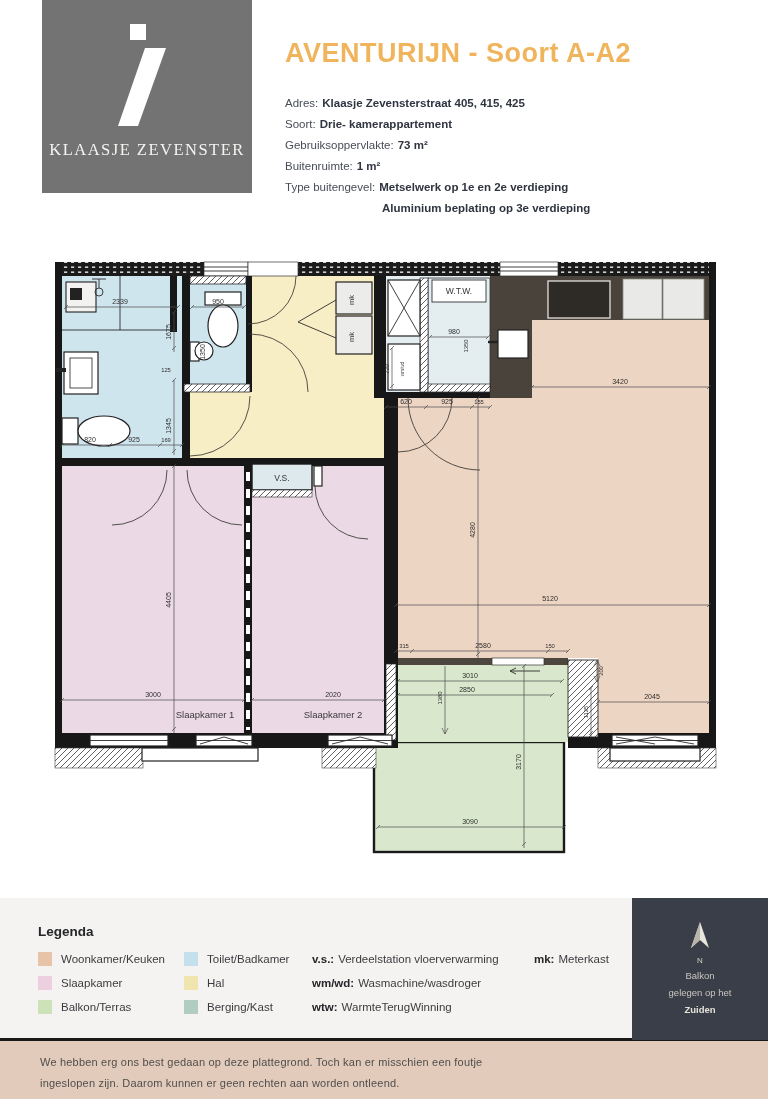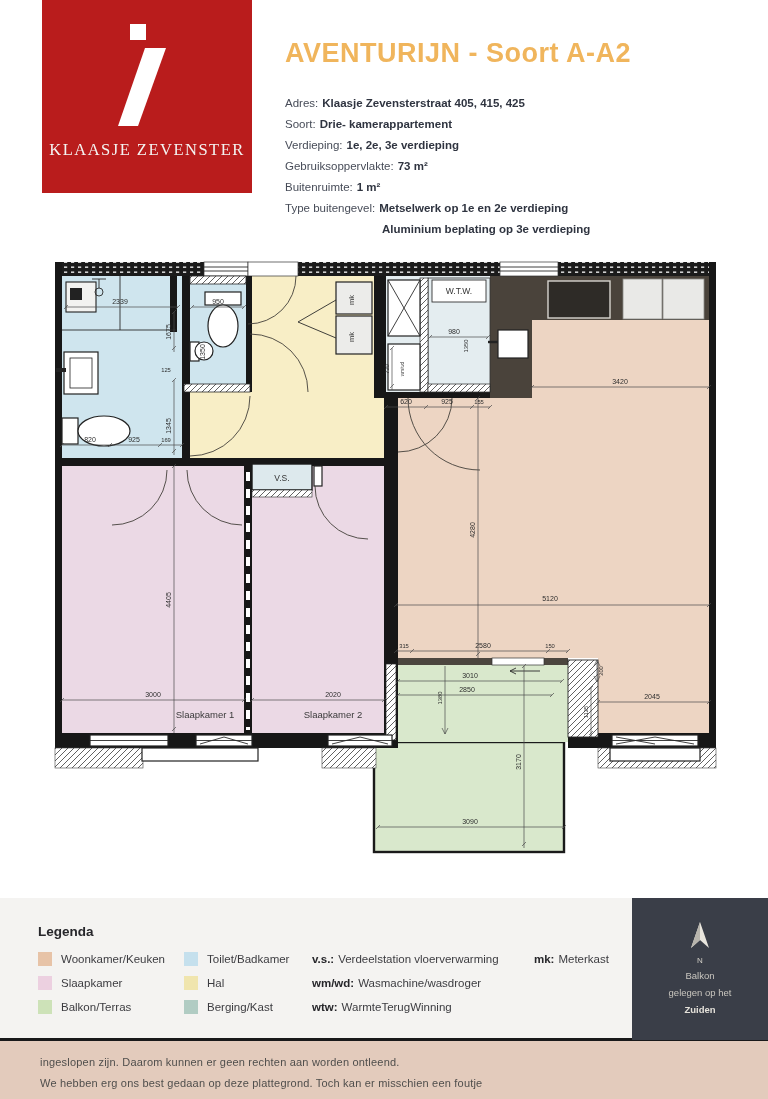--- a/index.html
+++ b/index.html
@@ -1,20 +1,20 @@
 <!DOCTYPE html>
 <html><head>
 <meta charset="utf-8">
 <style>
   html,body{margin:0;padding:0;background:#ffffff;}
   body{width:768px;height:1099px;position:relative;font-family:"Liberation Sans",sans-serif;overflow:hidden;}
   .abs{position:absolute;}
 
   
-  #logo-box{left:42px;top:0;width:210px;height:193px;background:#b91c1c;color:#fff;text-align:center;}
+  #logo-box{left:42px;top:0;width:210px;height:193px;background:#737373;color:#fff;text-align:center;}
   #logo-text{position:absolute;left:0;right:0;top:140px;font-family:"Liberation Serif",serif;font-size:16.5px;letter-spacing:1.5px;color:#f4f4f2;}
   #page-title{left:285px;top:38px;font-size:27px;font-weight:bold;letter-spacing:0.5px;}
   #info-block{left:285px;top:93px;font-size:11.5px;color:#474c58;}
   .info-row{height:21px;line-height:21px;white-space:nowrap;}
   .info-row .val{font-weight:bold;color:#2f3440;margin-left:4px;}
   .info-row.cont .val{margin-left:97px;}
 
   
   #plan-svg{left:0;top:258px;}
   .room-bath{fill:#cfe5ee;}
@@ -63,21 +63,20 @@
     <polygon points="103,48 124,48 96,126 76,126" fill="#ffffff"></polygon>
   </svg>
   <div id="logo-text">KLAASJE ZEVENSTER</div>
 </div>
 
 <div class="abs" id="page-title" style="color: rgb(240, 181, 92);">AVENTURIJN - Soort A-A2</div>
 
 <div class="abs" id="info-block">
   <div class="info-row"><span>Adres:</span><span class="val">Klaasje Zevensterstraat 405, 415, 425</span></div>
   <div class="info-row"><span>Soort:</span><span class="val">Drie- kamerappartement</span></div>
-  <div class="info-row"><span>Verdieping:</span><span class="val">1e, 2e, 3e verdieping</span></div>
   <div class="info-row"><span>Gebruiksoppervlakte:</span><span class="val">73 m²</span></div>
   <div class="info-row"><span>Buitenruimte:</span><span class="val">1 m²</span></div>
   <div class="info-row"><span>Type buitengevel:</span><span class="val">Metselwerk op 1e en 2e verdieping</span></div>
   <div class="info-row cont"><span></span><span class="val">Aluminium beplating op 3e verdieping</span></div>
 </div>
 
 <svg class="abs" id="plan-svg" width="768" height="640" viewBox="0 258 768 640">
   <defs>
     <pattern id="brick" width="7" height="5" patternUnits="userSpaceOnUse">
       <rect width="7" height="5" fill="#1b1b1b"></rect>
@@ -329,15 +328,15 @@
   <div id="compass-lines">
     <div>Balkon</div>
     <div>gelegen op het</div>
     <div class="b">Zuiden</div>
   </div>
 </div>
 
 <div class="abs" id="footer-rule"></div>
 <div class="abs" id="footer-band"></div>
 <div class="abs" id="footer-text">
+  <div>We hebben erg ons best gedaan op deze plattegrond. Toch kan er misschien een foutje</div>
   <div>ingeslopen zijn. Daarom kunnen er geen rechten aan worden ontleend.</div>
-  <div>We hebben erg ons best gedaan op deze plattegrond. Toch kan er misschien een foutje</div>
 </div>
 
 </body></html>

